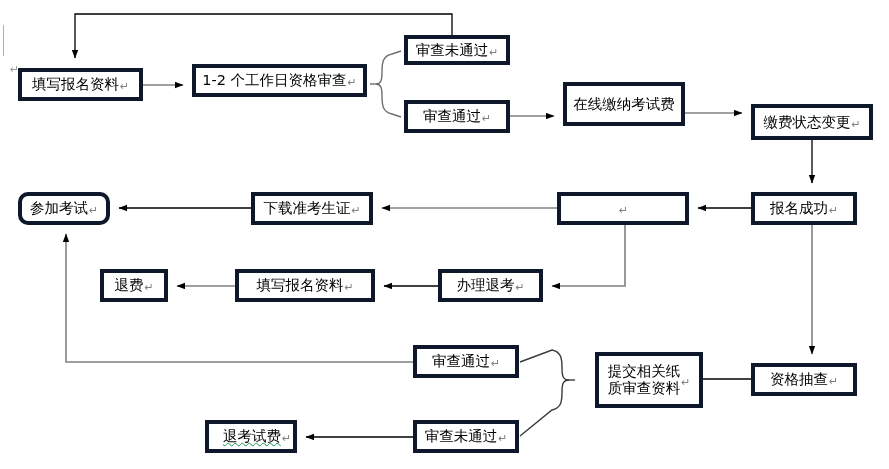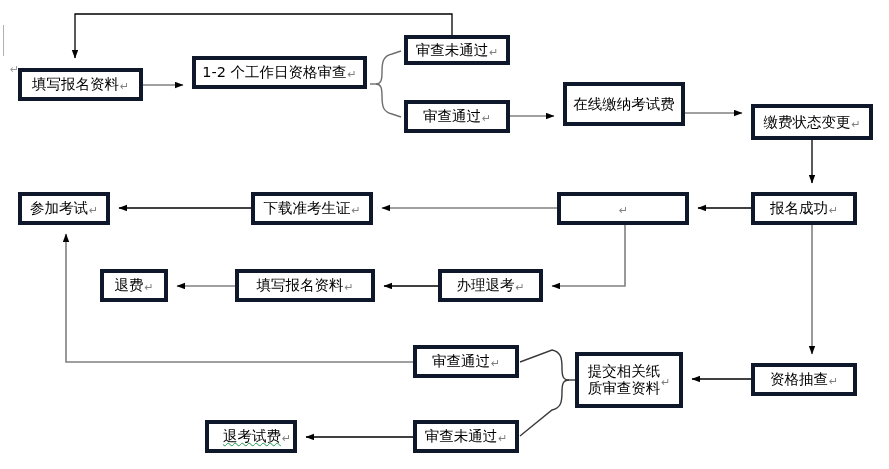--- a/index.html
+++ b/index.html
@@ -52,20 +52,21 @@
   }
   .node.spell .txt {
     text-decoration: underline wavy #1a9850;
     text-decoration-thickness: 1px;
     text-underline-offset: 1px;
     margin-left: 12px;
   }
   .node.twoline {
     flex-direction: row;
     align-items: center;
+    margin-left: 20px;
   }
   .node.twoline .txt {
     text-align: center;
   }
   .margin-bar {
     position: absolute;
     left: 3px;
     top: 25px;
     width: 1px;
     height: 31px;
@@ -134,21 +135,21 @@
 
     <path d="M413,362 L66,362 L66,234" fill="none" stroke="#808080" stroke-width="1.6" marker-end="url(#arrB)"></path>
 
     <path d="M413,437 L306,437" fill="none" stroke="#000000" stroke-width="1.3" marker-end="url(#arrB)"></path>
   </svg>
 
   <div class="node" style="left: 18px; top: 68px; width: 125px; height: 33px;">
     <span class="txt">填写报名资料</span><span class="pilcrow">↵</span>
   </div>
 
-  <div class="node" style="left: 192px; top: 56px; width: 175px; height: 33px;">
+  <div class="node" style="left: 192px; top: 64px; width: 175px; height: 33px;">
     <span class="txt">1-2 个工作日资格审查</span><span class="pilcrow">↵</span>
   </div>
 
   <div class="node" style="left: 404px; top: 35px; width: 106px; height: 30px;">
     <span class="txt">审查未通过</span><span class="pilcrow">↵</span>
   </div>
 
   <div class="node" style="left: 404px; top: 100px; width: 106px; height: 33px;">
     <span class="txt">审查通过</span><span class="pilcrow">↵</span>
   </div>
@@ -166,21 +167,21 @@
   </div>
 
   <div class="node" style="left: 557px; top: 192px; width: 132px; height: 33px;">
     <span class="pilcrow">↵</span>
   </div>
 
   <div class="node" style="left: 251px; top: 192px; width: 122px; height: 33px;">
     <span class="txt">下载准考生证</span><span class="pilcrow">↵</span>
   </div>
 
-  <div class="node" style="left: 18px; top: 192px; width: 92px; height: 33px;">
+  <div class="node" style="left: 18px; top: 192px; width: 92px; height: 33px; border-radius: 10px;">
     <span class="txt">参加考试</span><span class="pilcrow">↵</span>
   </div>
 
   <div class="node" style="left: 438px; top: 269px; width: 105px; height: 33px;">
     <span class="txt">办理退考</span><span class="pilcrow">↵</span>
   </div>
 
   <div class="node" style="left: 235px; top: 269px; width: 140px; height: 33px;">
     <span class="txt">填写报名资料</span><span class="pilcrow">↵</span>
   </div>

